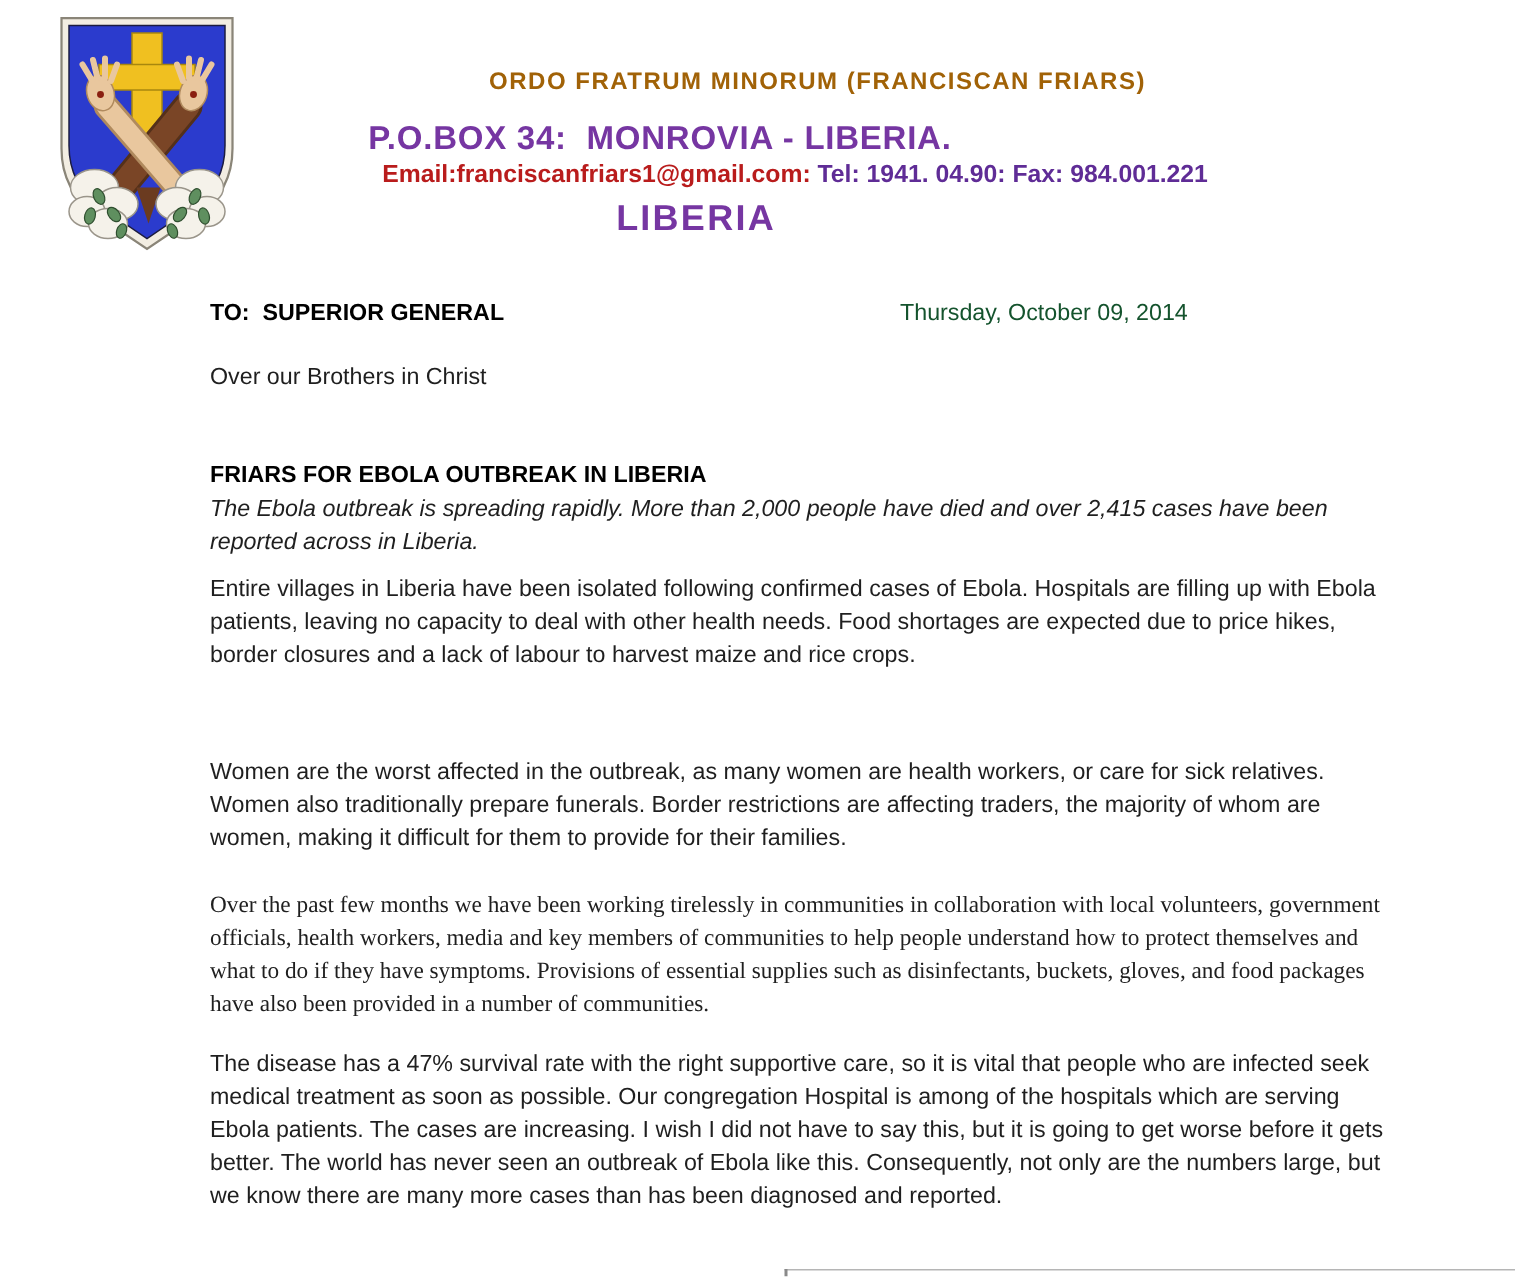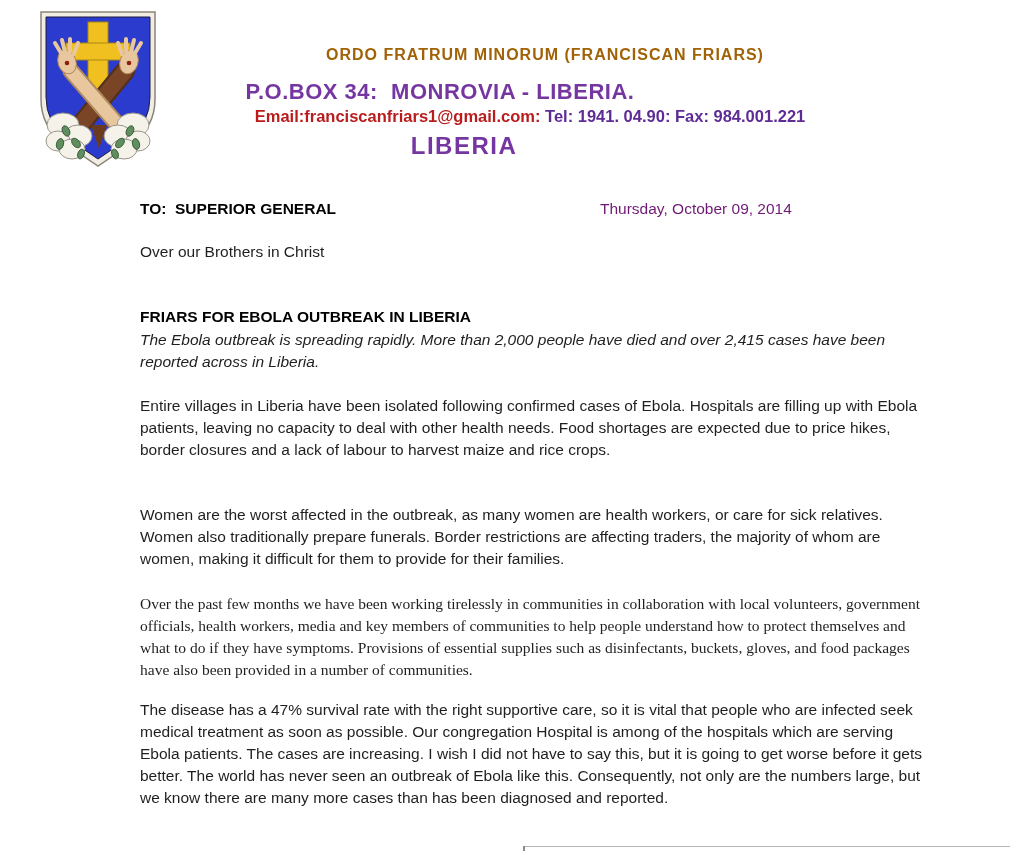--- a/index.html
+++ b/index.html
@@ -54,27 +54,27 @@
     left: 115px; top: 0;
     width: 795px; height: 851px;
     font-size: 15.5px;
     line-height: 22px;
     color: #1f1f1f;
   }
   .letter-body > div, .letter-body > p { position: absolute; left: 0; width: 795px; margin-left: 25px; }
 
   .to-row   { top: 198px; }
   .to-label { font-weight: 700; color: #000; white-space: pre-wrap; }
-  .date     { position: absolute; left: 460px; top: 0; color: #701a75; font-weight: 400; }
+  .date     { position: absolute; left: 460px; top: 0; color: #14532d; font-weight: 400; }
 
   .salutation { top: 241px; }
   .subject    { top: 306px; font-weight: 700; color: #000; }
 
   .p1 { top: 329px; font-style: italic; }
-  .p2 { top: 395px; }
+  .p2 { top: 382px; }
   .p3 { top: 504px; }
   .p4 { top: 593px; font-family: Liberation Serif, serif; }
   .p5 { top: 699px; }
 
   
   .cutoff-line {
     position: absolute;
     left: 523px; top: 846px;
     width: 487px; height: 1px;
     background: #b5b5b5;

